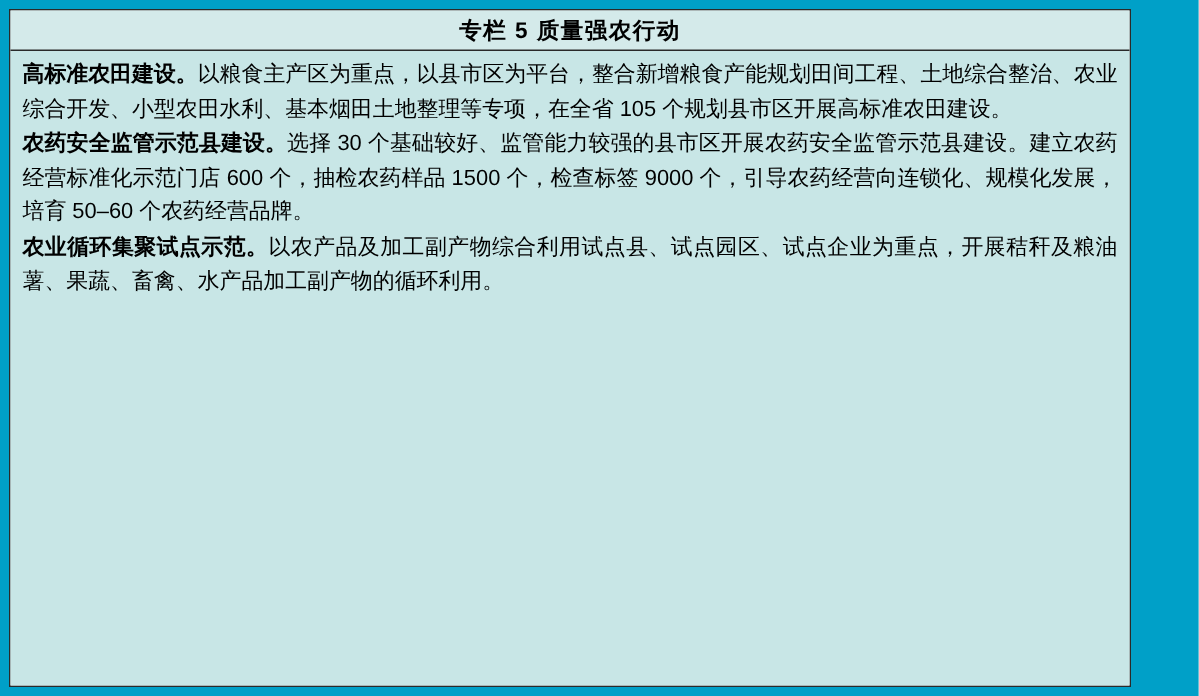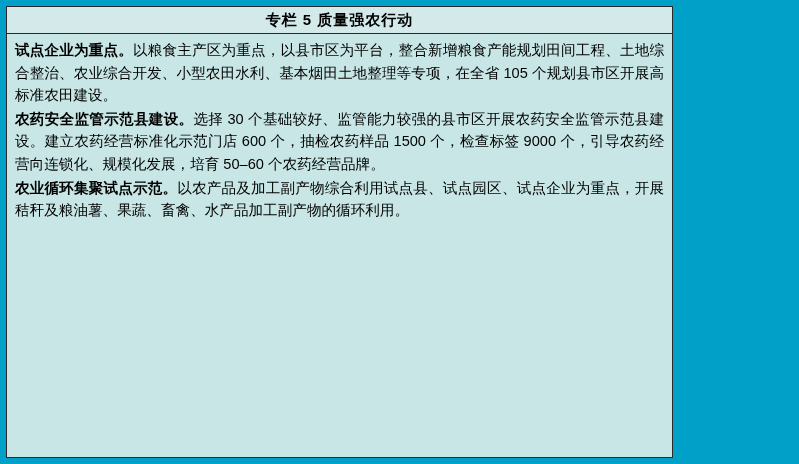--- a/index.html
+++ b/index.html
@@ -10,21 +10,21 @@
     width: 799px;
     height: 464px;
     background: #00a0c8;
     font-family: "Liberation Sans", sans-serif;
     overflow: hidden;
   }
   .box {
     position: absolute;
     left: 6px;
     top: 6px;
-    width: 667px;
+    width: 748px;
     height: 452px;
     border: 1px solid #2a2a2a;
     background: #e5e5e5;
     box-sizing: border-box;
     display: flex;
     flex-direction: column;
   }
   .title-row {
     height: 26px;
     min-height: 26px;
@@ -69,21 +69,21 @@
 
 <div class="box">
 
   <div class="title-row">
     <span class="title">专栏 5   质量强农行动</span>
   </div>
 
   <div class="body-area">
 
     <p class="para">
-      <span class="lead">试点企业为重点。</span><span class="txt">以粮食主产区为重点，以县市区为平台，整合新增粮食产能规划田间工程、土地综合整治、农业综合开发、小型农田水利、基本烟田土地整理等专项，在全省 105 个规划县市区开展高标准农田建设。</span>
+      <span class="lead">高标准农田建设。</span><span class="txt">以粮食主产区为重点，以县市区为平台，整合新增粮食产能规划田间工程、土地综合整治、农业综合开发、小型农田水利、基本烟田土地整理等专项，在全省 105 个规划县市区开展高标准农田建设。</span>
     </p>
 
 
 
     <p class="para">
       <span class="lead">农药安全监管示范县建设。</span><span class="txt">选择 30 个基础较好、监管能力较强的县市区开展农药安全监管示范县建设。建立农药经营标准化示范门店 600 个，抽检农药样品 1500 个，检查标签 9000 个，引导农药经营向连锁化、规模化发展，培育 50–60 个农药经营品牌。</span>
     </p>
 
     <p class="para">
       <span class="lead">农业循环集聚试点示范。</span><span class="txt">以农产品及加工副产物综合利用试点县、试点园区、试点企业为重点，开展秸秆及粮油薯、果蔬、畜禽、水产品加工副产物的循环利用。</span>

